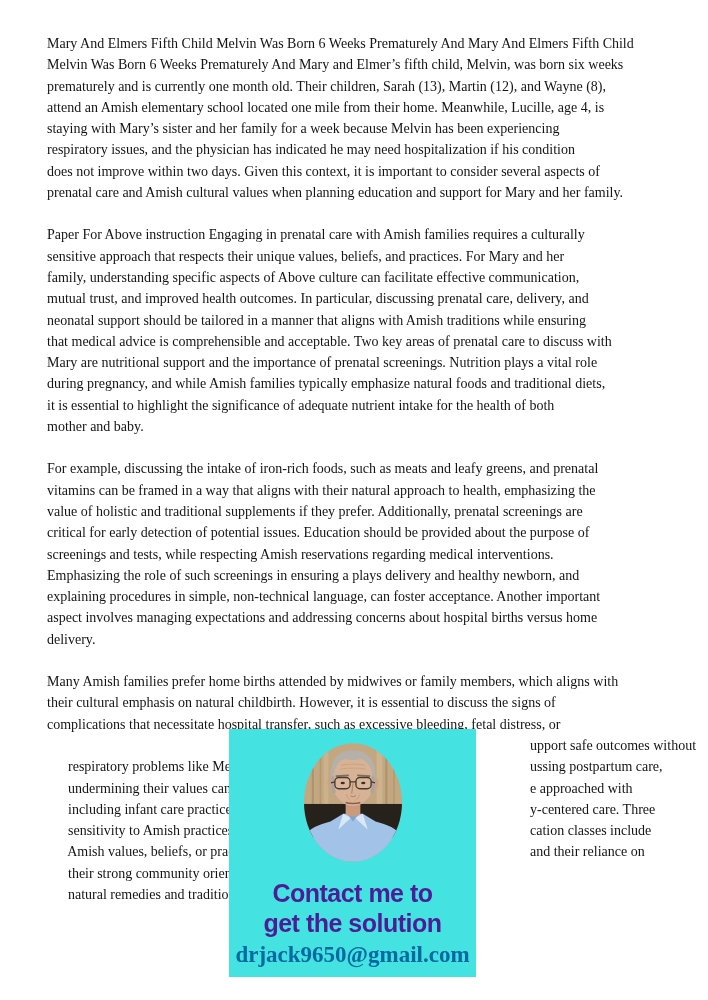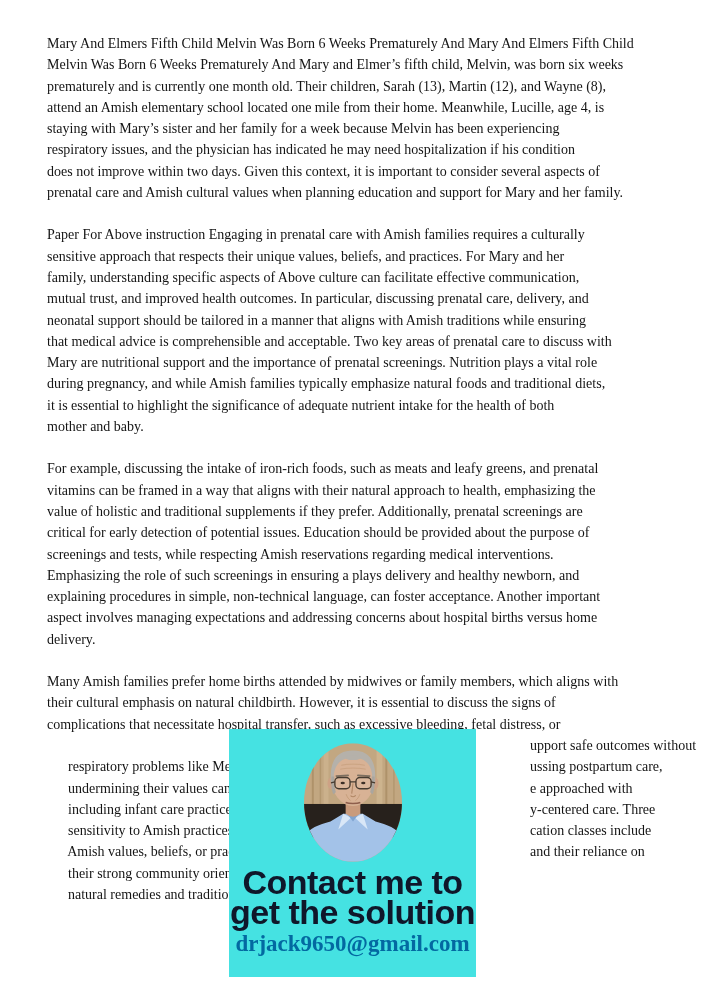--- a/index.html
+++ b/index.html
@@ -25,23 +25,23 @@
   .promo {
     position:absolute; left:229px; top:729px;
     width:247px; height:248px;
     background:#45E2E2;
     z-index:5;
     display:flex; flex-direction:column; align-items:center;
     font-family:"Liberation Sans", sans-serif;
   }
   .portrait { margin-top:14px; width:98px; height:119px; display:block; }
   .promo-headline {
-    margin-top:5px;
-    font-weight:700; font-size:34px; line-height:30px;
-    color:#0f172a; text-align:center; letter-spacing:-0.5px;
+    margin-top:16px;
+    font-weight:700; font-size:25px; line-height:30px;
+    color:#4c1d95; text-align:center; letter-spacing:-0.5px;
   }
   .promo-email {
     margin-top:4px;
     font-family:"Liberation Serif", serif;
     font-weight:700; font-size:23px; line-height:26px;
     color:#0369a1; white-space:nowrap;
   }
 </style>
 </head>
 <body>

